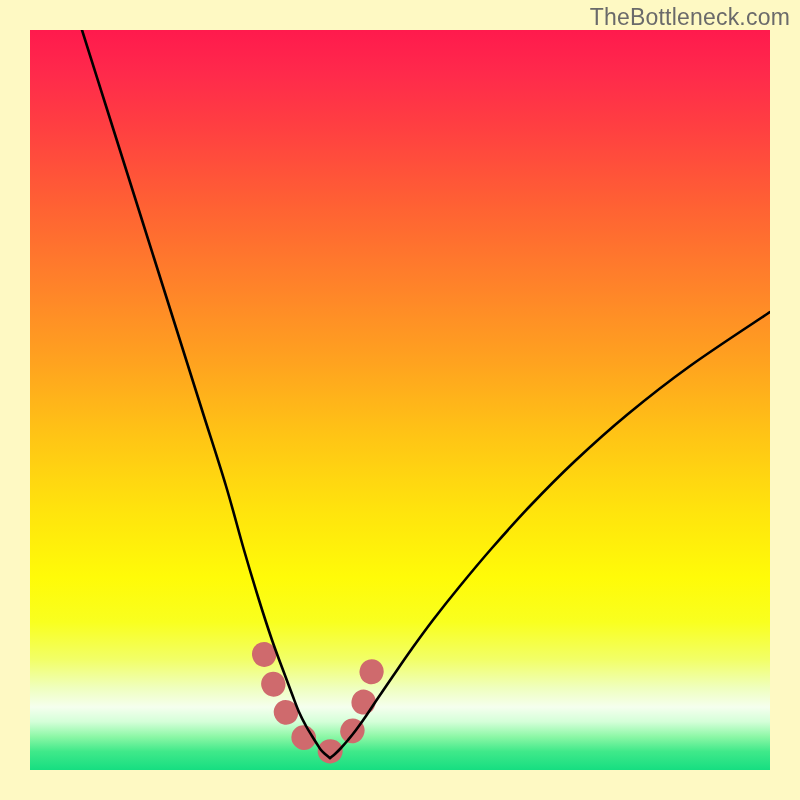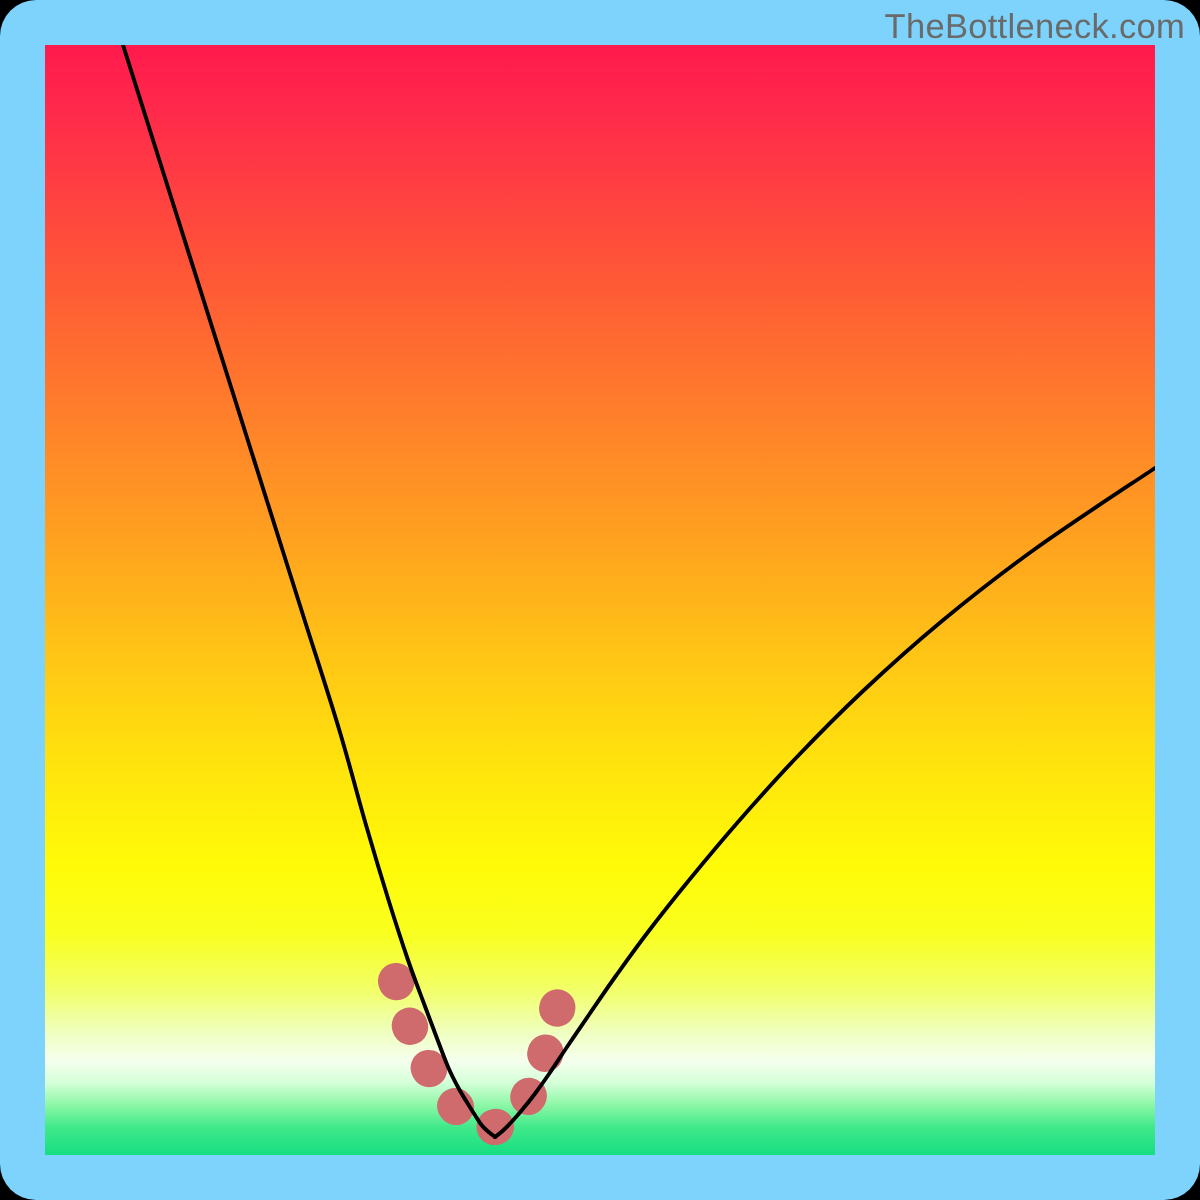--- a/index.html
+++ b/index.html
@@ -7,22 +7,21 @@
     padding: 0;
     width: 800px;
     height: 800px;
     background: #000;
     overflow: hidden;
   }
   .stage {
     position: relative;
     width: 800px;
     height: 800px;
-    background: #7dd3fc;
-    border-radius: 24px;
+    background: #fef9c3;
   }
   .watermark {
     position: absolute;
     top: 4px;
     right: 10px;
     font-family: Arial, Helvetica, sans-serif;
     font-size: 23px;
     font-weight: 500;
     color: #6a6a6a;
     letter-spacing: 0.2px;

